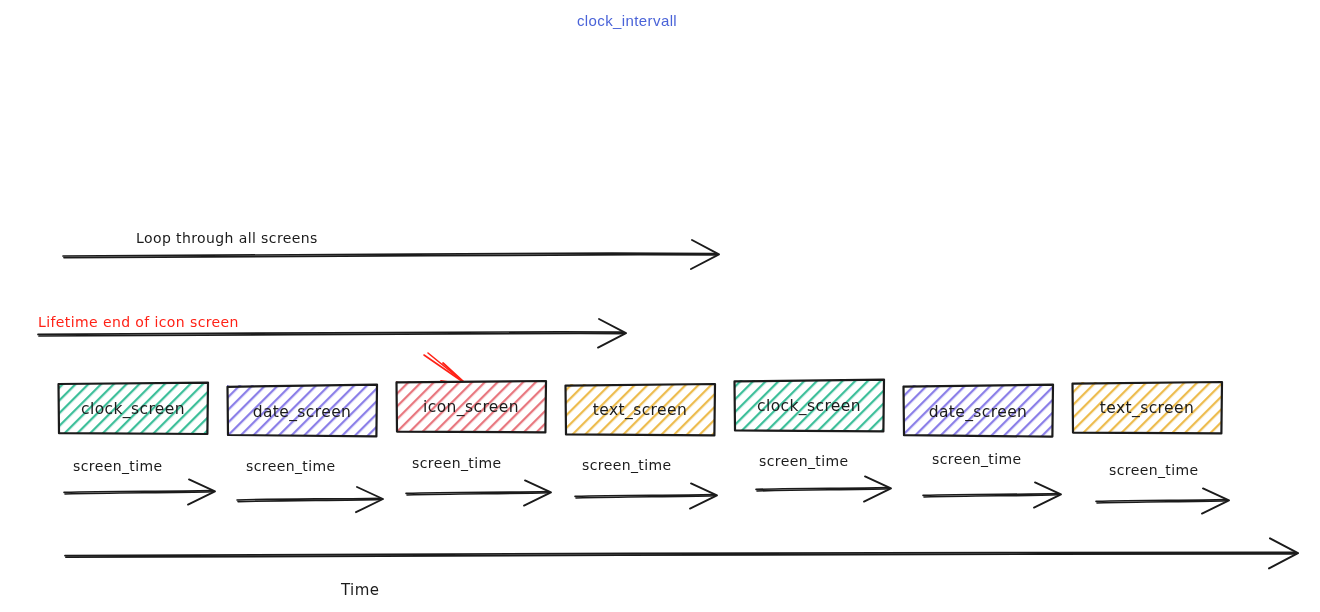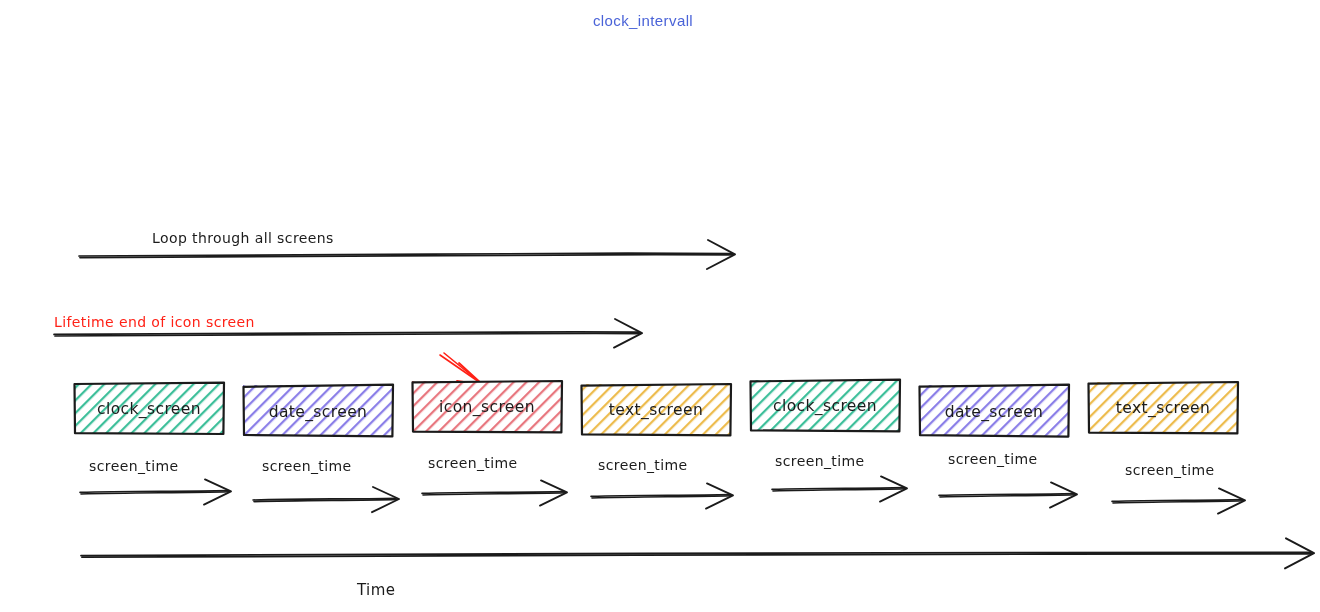--- a/index.html
+++ b/index.html
@@ -10,21 +10,21 @@
   }
   body {
     width: 1320px;
     height: 612px;
     position: relative;
     overflow: hidden;
     font-family: "DejaVu Sans", sans-serif;
   }
   #diagram-root {
     position: absolute;
-    left: 16px;
+    left: 0;
     top: 0;
     width: 1104px;
     height: 612px;
   }
   #diagram-svg {
     position: absolute;
     left: 0;
     top: 0;
     display: block;
   }

